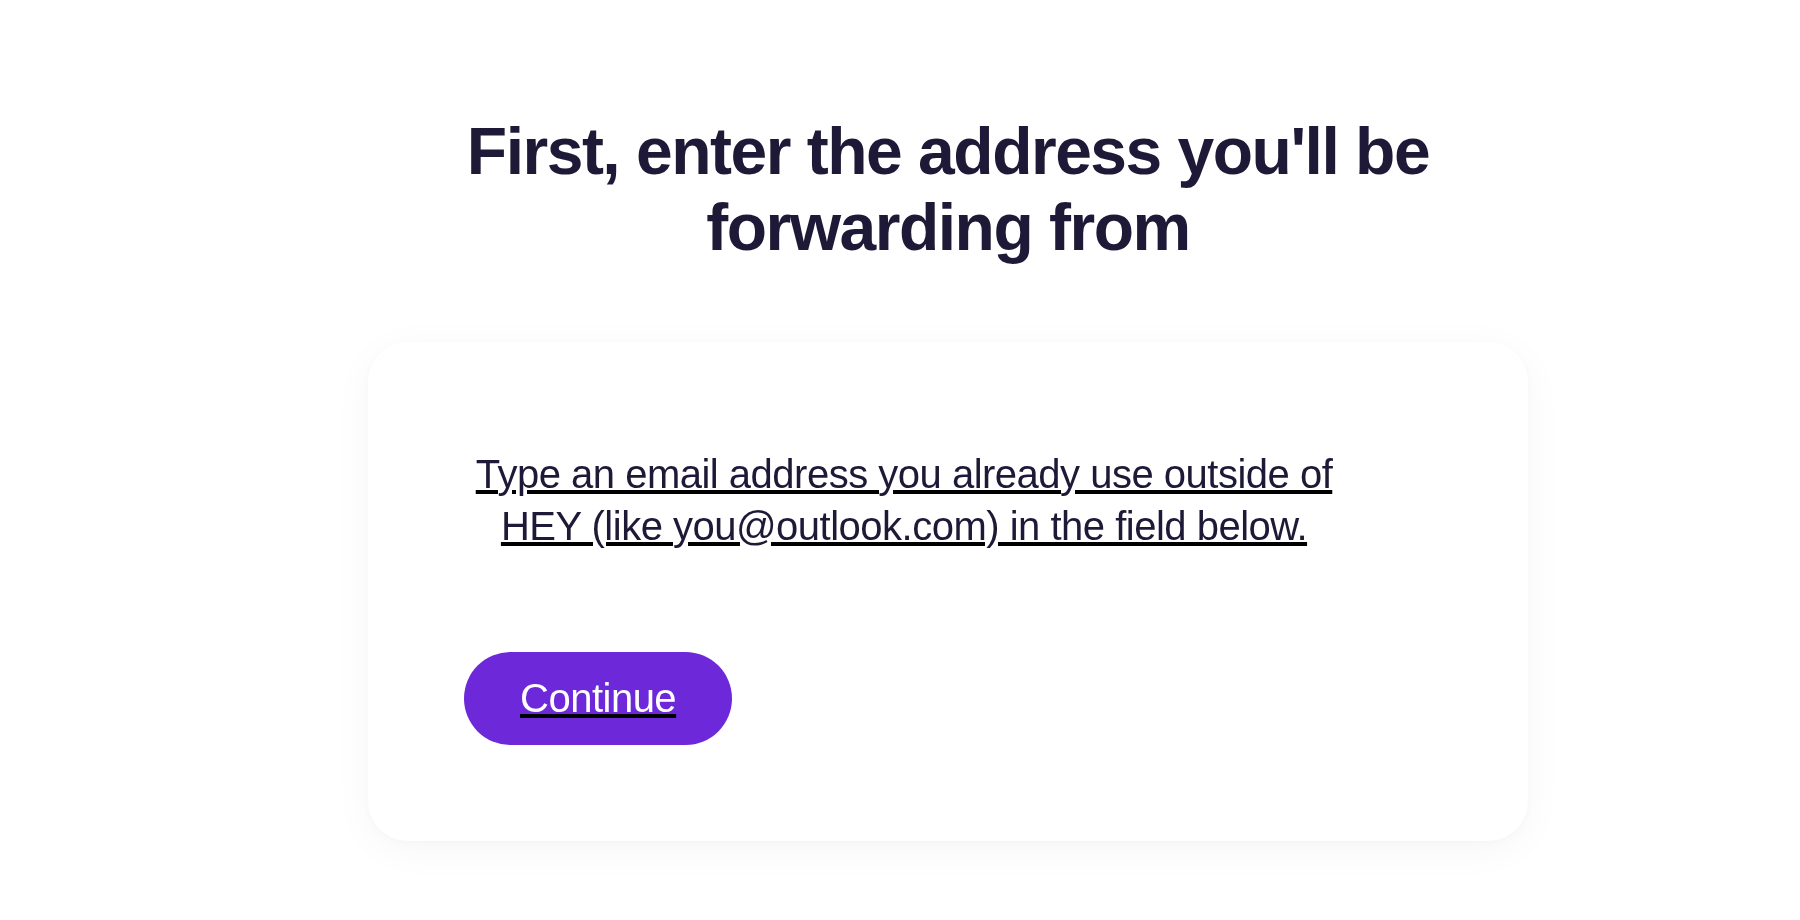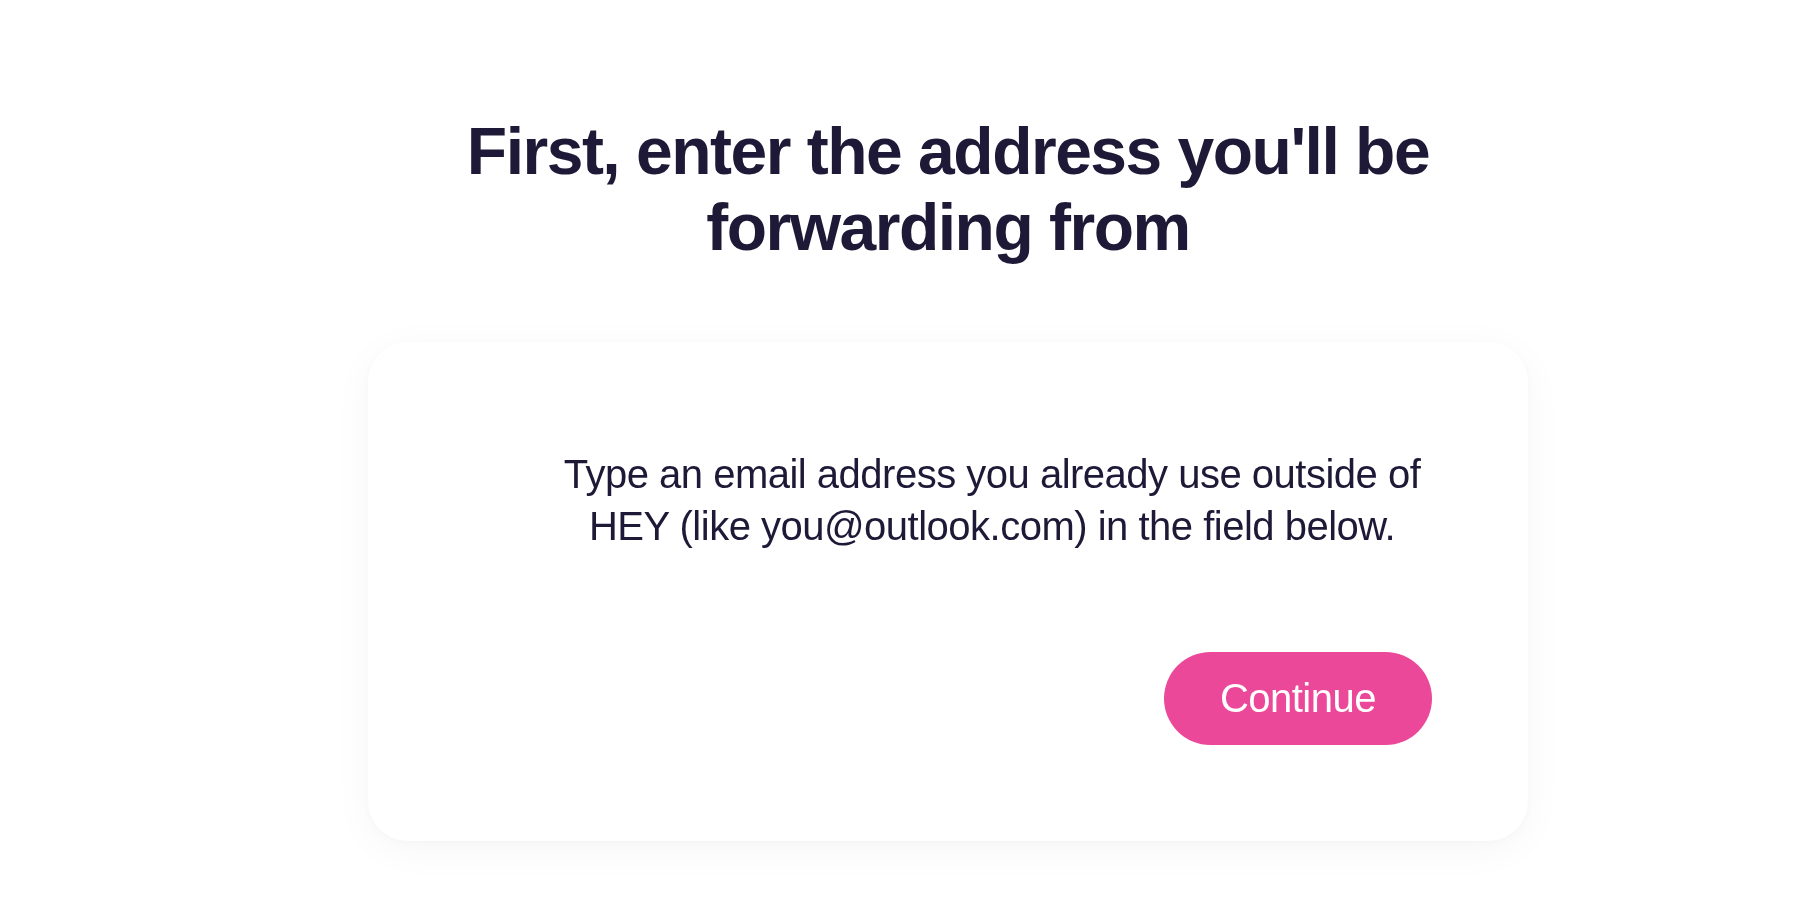--- a/index.html
+++ b/index.html
@@ -37,21 +37,22 @@
     }
     
     .card {
       background: #ffffff;
       border-radius: 40px;
       width: 1160px;
       padding: 90px 80px 80px 80px;
       box-shadow: 0 8px 40px rgba(0, 0, 0, 0.04), 0 2px 10px rgba(0, 0, 0, 0.02);
       display: flex;
       flex-direction: column;
-      align-items: flex-end;
+      align-items: flex-start;
+      text-decoration: underline;
     }
     
     .instruction {
       font-size: 40px;
       font-weight: 400;
       color: #1d1936;
       text-align: center;
       line-height: 1.3;
       letter-spacing: -0.5px;
       max-width: 880px;
@@ -73,21 +74,21 @@
       font-family: inherit;
     }
     
     .email-input::placeholder {
       color: #9a98a6;
       font-weight: 400;
     }
     
     .continue-button {
       margin-top: 50px;
-      background: #ec4899;
+      background: #6d28d9;
       color: #ffffff;
       border: none;
       border-radius: 999px;
       font-size: 40px;
       font-weight: 500;
       padding: 24px 56px;
       cursor: pointer;
       letter-spacing: -0.5px;
       font-family: inherit;
     }

